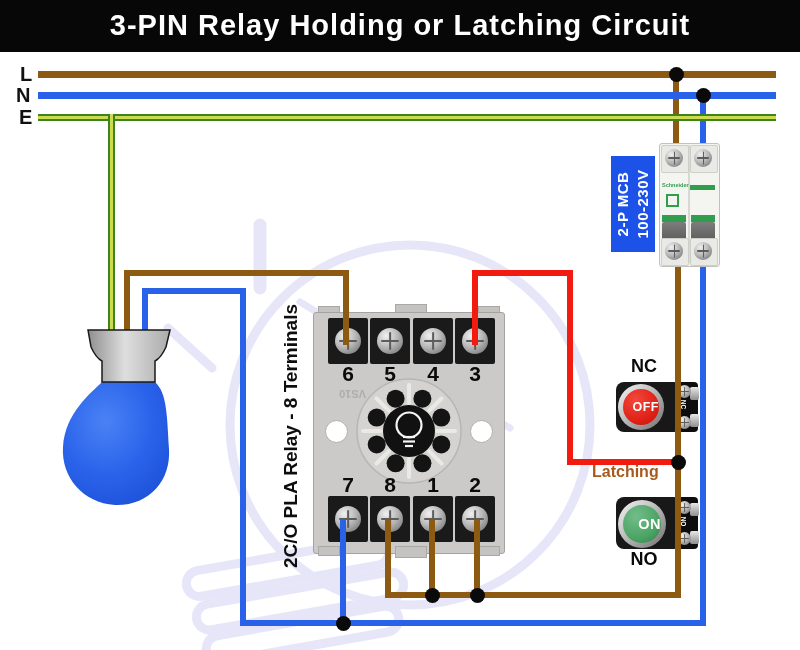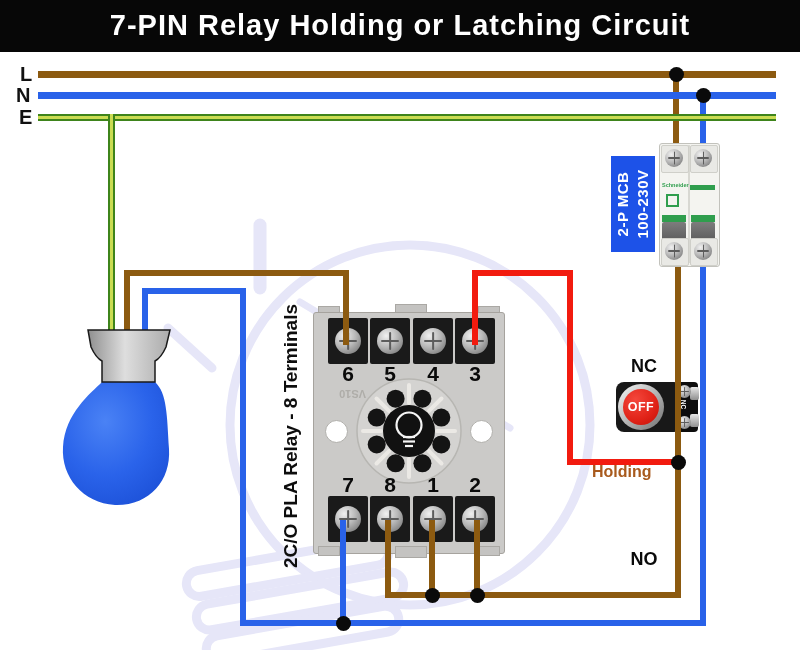--- a/index.html
+++ b/index.html
@@ -55,21 +55,21 @@
             justify-content:center;}
   
   .pbtn{position:absolute;width:86px;z-index:6;}
   .pbase{position:absolute;background:#181818;border-radius:8px;}
   .pcontact{position:absolute;background:#0d0d0d;border-radius:4px;}
   .nub{position:absolute;width:9px;height:13px;border-radius:2px;
        background:linear-gradient(#e8e8e8,#8f8f8f);}
   .sidetext{position:absolute;color:#ffffff;font-size:6.5px;font-weight:bold;transform:rotate(90deg);}
   .pring{position:absolute;border-radius:50%;
          background:linear-gradient(135deg,#f7f7f7 0%,#bdbdbd 45%,#6f6f6f 100%);}
-  .pface{position:absolute;border-radius:50%;color:#ffffff;font-weight:bold;text-align:center;
+  .pface{position:absolute;border-radius:50%;color:#ffffff;font-weight:bold;text-align:right;
          letter-spacing:.5px;}
   .blabel{position:absolute;width:60px;text-align:center;font-size:18px;font-weight:bold;color:#0a0a0a;z-index:10;}
   .holding{position:absolute;left:592px;top:463px;font-size:16px;font-weight:bold;color:#A85A1D;z-index:10;}
   .website{position:absolute;left:385px;top:603px;width:290px;text-align:center;font-size:15px;
            font-weight:bold;color:#9B9B9B;letter-spacing:.4px;z-index:10;}
   .wm{position:absolute;left:110px;top:210px;z-index:1;}
 </style>
 </head>
 <body>
 
@@ -81,21 +81,21 @@
       <line x1="150" y1="15" x2="150" y2="78" stroke-width="13"></line>
       <line x1="58" y1="118" x2="102" y2="158"></line>
       <line x1="190" y1="92" x2="400" y2="218" stroke-width="7"></line>
       <rect x="75" y="345" width="205" height="26" rx="13" transform="rotate(-10 177 358)"></rect>
       <rect x="85" y="378" width="210" height="26" rx="13" transform="rotate(-10 190 391)"></rect>
       <rect x="95" y="411" width="195" height="26" rx="13" transform="rotate(-10 192 424)"></rect>
     </g>
   </svg>
 
   <div class="titlebar">
-    <span>7-PIN Relay Holding or Latching Circuit</span>
+    <span>3-PIN Relay Holding or Latching Circuit</span>
   </div>
 
   <span class="buslabel" style="left:20px;top:63px;">L</span>
   <span class="buslabel" style="left:16px;top:84px;">N</span>
   <span class="buslabel" style="left:19px;top:106px;">E</span>
 
   <div class="w brown" style="left:673px;top:74px;width:6px;height:76px;"></div>
   <div class="w bluew" style="left:700px;top:95px;width:6px;height:55px;"></div>
   <div class="w bluew" style="left:700px;top:260px;width:6px;height:366px;"></div>
 
@@ -261,17 +261,29 @@
     <div class="nub" style="left:78px;top:9px;"></div>
     <div class="nub" style="left:78px;top:36px;"></div>
     <div class="screw" style="left:66px;top:7px;width:13px;height:13px;"></div>
     <div class="screw" style="left:66px;top:38px;width:13px;height:13px;"></div>
     <span class="sidetext" style="left:67px;top:23px;">NC</span>
     <div class="pring" style="left:6px;top:6px;width:46px;height:46px;"></div>
     <div class="pface" style="left:11px;top:11px;width:36px;height:36px;line-height:36px;font-size:12.5px;
          background:radial-gradient(circle at 35% 30%, #f4473c, #e02217 60%, #c01108);">OFF</div>
   </div>
 
+  <div class="pbtn" style="left:612px;top:492px;height:60px;">
+    <div class="pbase" style="left:4px;top:5px;width:66px;height:52px;"></div>
+    <div class="pcontact" style="left:64px;top:5px;width:22px;height:52px;"></div>
+    <div class="nub" style="left:78px;top:11px;"></div>
+    <div class="nub" style="left:78px;top:39px;"></div>
+    <div class="screw" style="left:66px;top:9px;width:13px;height:13px;"></div>
+    <div class="screw" style="left:66px;top:40px;width:13px;height:13px;"></div>
+    <span class="sidetext" style="left:67px;top:26px;">NO</span>
+    <div class="pring" style="left:6px;top:8px;width:48px;height:48px;"></div>
+    <div class="pface" style="left:11px;top:13px;width:38px;height:38px;line-height:38px;font-size:14.5px;
+         background:radial-gradient(circle at 35% 30%, #72bd8a, #4CA464 60%, #2f7d49);">ON</div>
+  </div>
   <span class="blabel" style="left:614px;top:549px;">NO</span>
 
-  <span class="holding">Holding</span>
+  <span class="holding">Latching</span>
 
 </div>
 
 </body></html>

